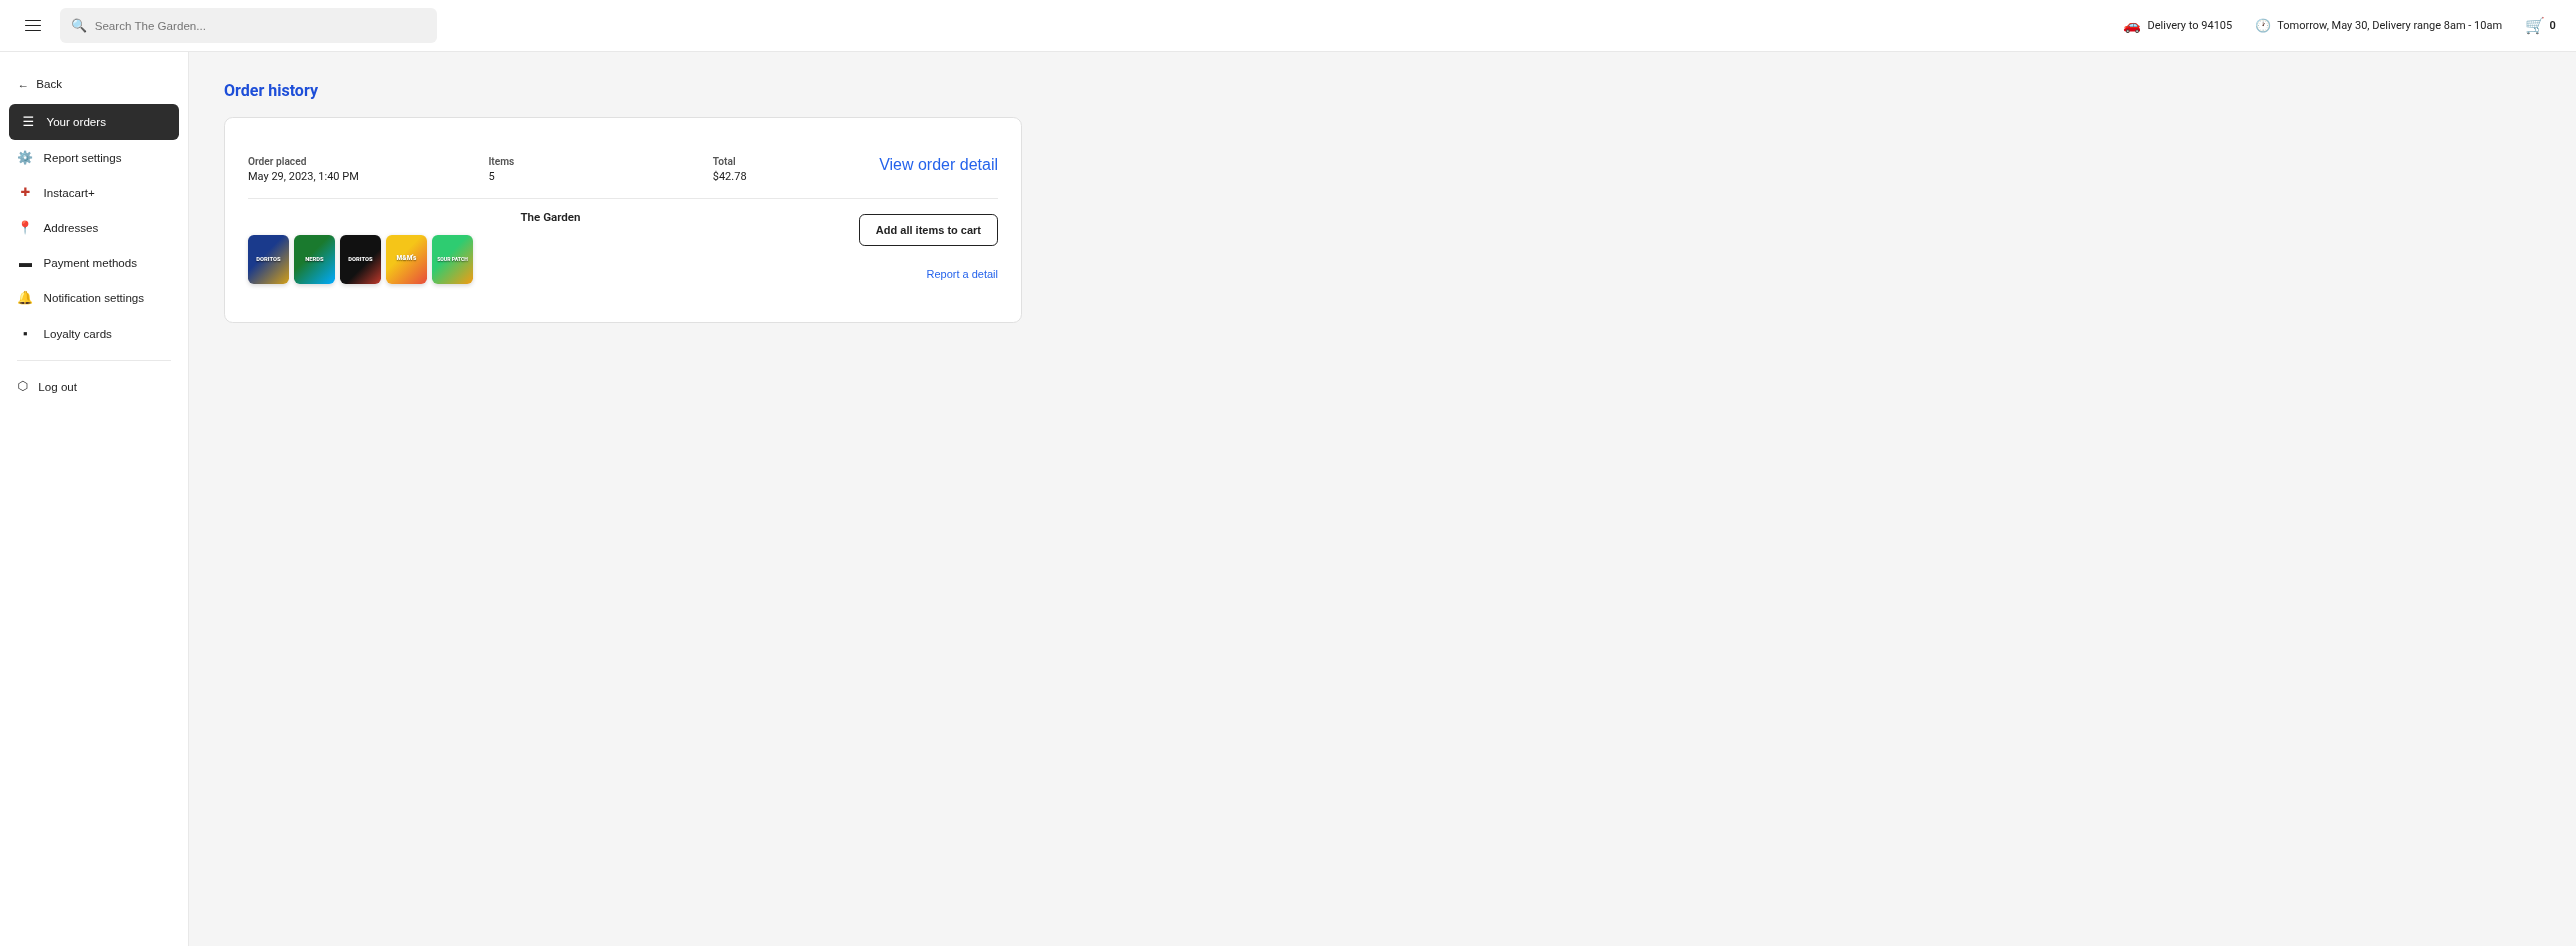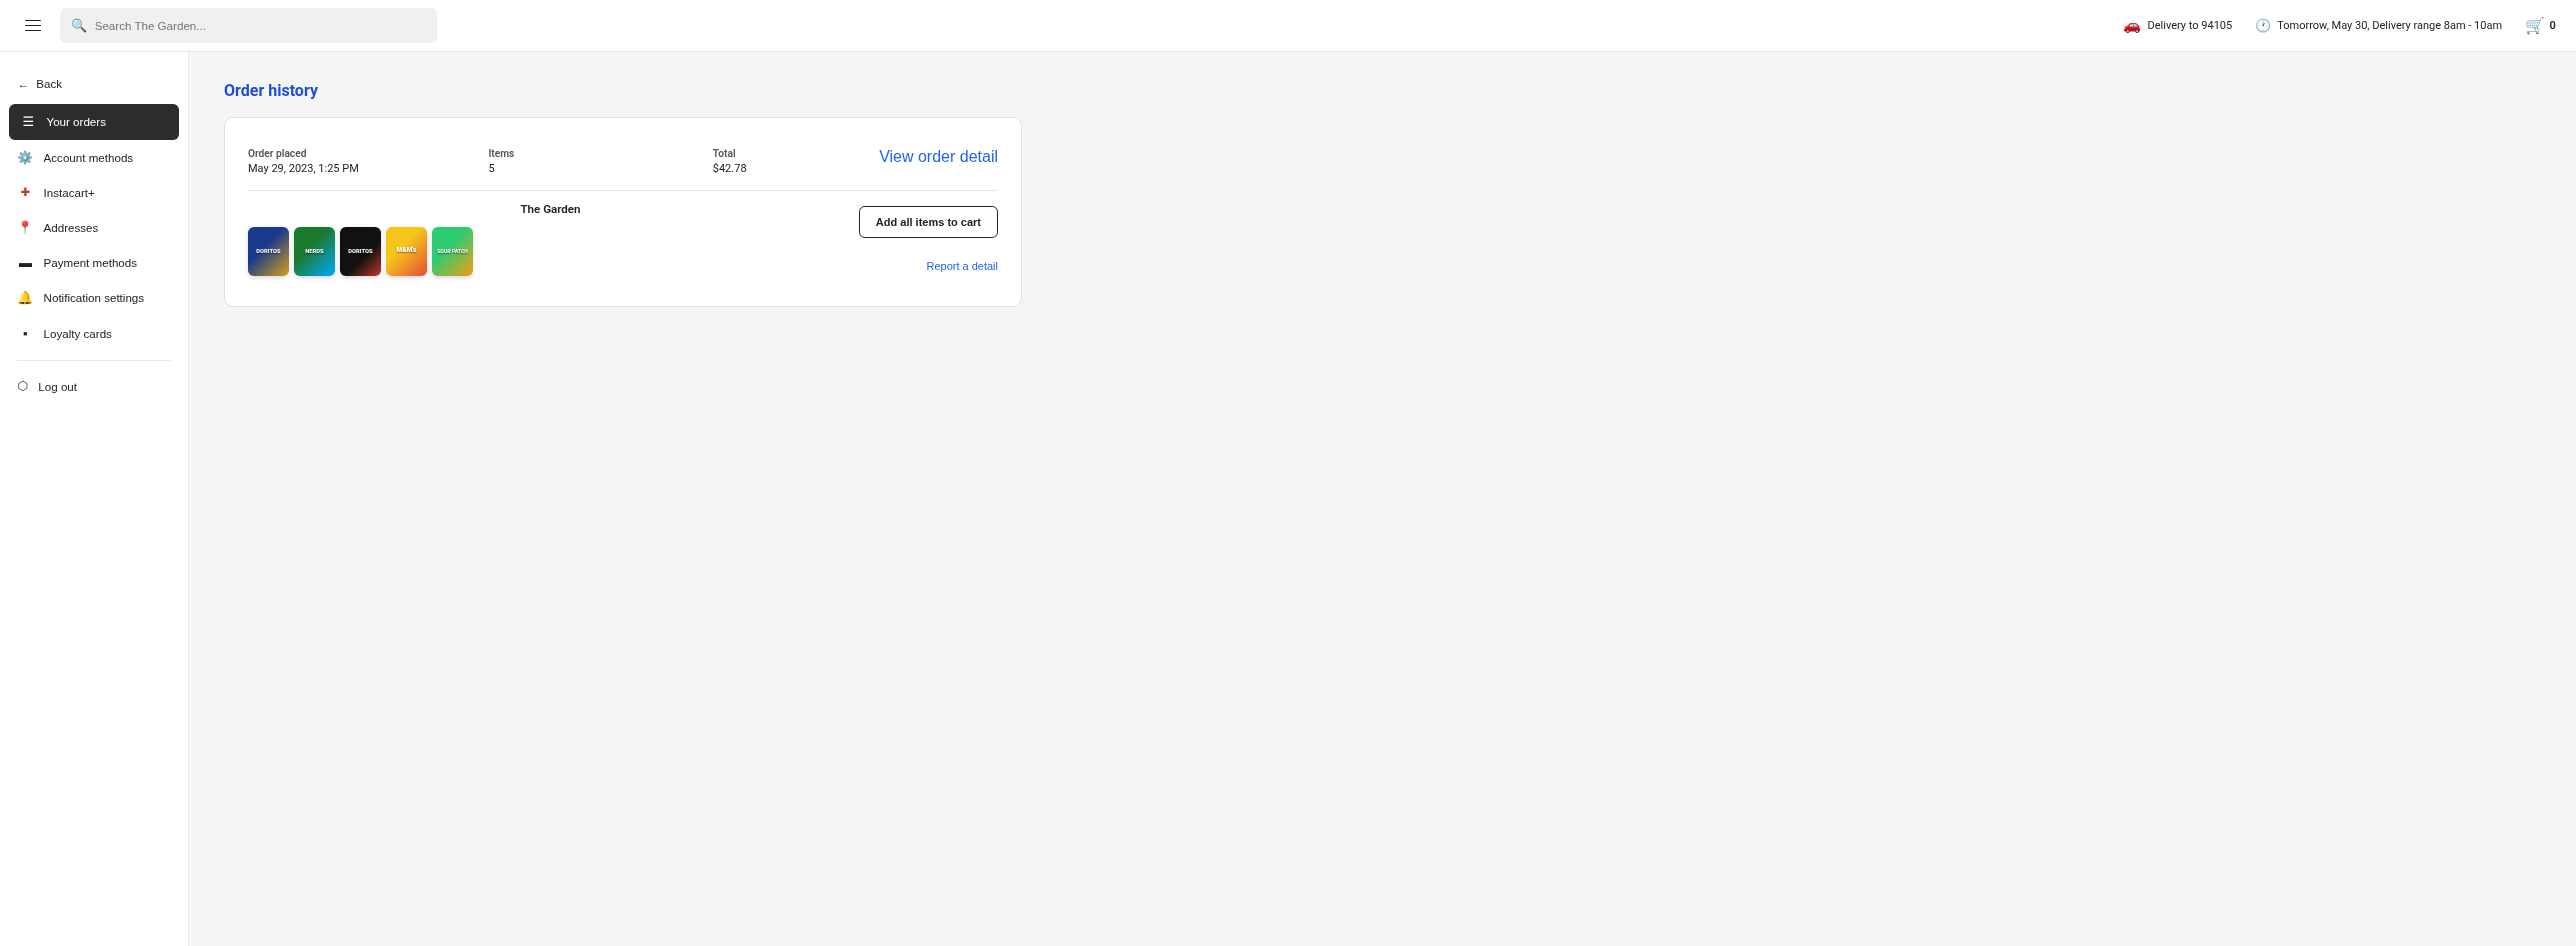--- a/index.html
+++ b/index.html
@@ -159,21 +159,21 @@
       font-weight: 700;
       margin-bottom: 17.4px;
       color: #1d4ed8;
     }
 
     
     .order-card {
       background: #fff;
       border-radius: 8.7px;
       border: 0.7px solid #e0e0e0;
-      padding: 30px 23px;
+      padding: 38px 23px;
       max-width: 798px;
     }
     .order-meta {
       display: flex;
       align-items: flex-start;
       gap: 0;
       margin-bottom: 14.5px;
     }
     .order-meta-col {
       flex: 1;
@@ -317,21 +317,21 @@
       <span>Back</span>
     </button>
 
     <button class="sidebar-item active">
       <span class="icon">☰</span>
       <span>Your orders</span>
     </button>
 
     <button class="sidebar-item">
       <span class="icon">⚙️</span>
-      <span>Account methods</span>
+      <span>Report settings</span>
     </button>
 
     <button class="sidebar-item">
       <span class="icon" style="color:#c0392b;font-size:11.6px;">✚</span>
       <span>Instacart+</span>
     </button>
 
     <button class="sidebar-item">
       <span class="icon">📍</span>
       <span>Addresses</span>
@@ -361,21 +361,21 @@
   </nav>
 
   <main class="main">
     <h1 class="page-title">Order history</h1>
 
     <div class="order-card">
 
       <div class="order-meta">
         <div class="order-meta-col">
           <div class="order-meta-label">Order placed</div>
-          <div class="order-meta-value">May 29, 2023, 1:25 PM</div>
+          <div class="order-meta-value">May 29, 2023, 1:40 PM</div>
         </div>
         <div class="order-meta-col" style="margin-left: 74px;">
           <div class="order-meta-label">Items</div>
           <div class="order-meta-value">5</div>
         </div>
         <div class="order-meta-col" style="margin-left: 58px;">
           <div class="order-meta-label">Total</div>
           <div class="order-meta-value">$42.78</div>
         </div>
         <div class="order-meta-col right">

